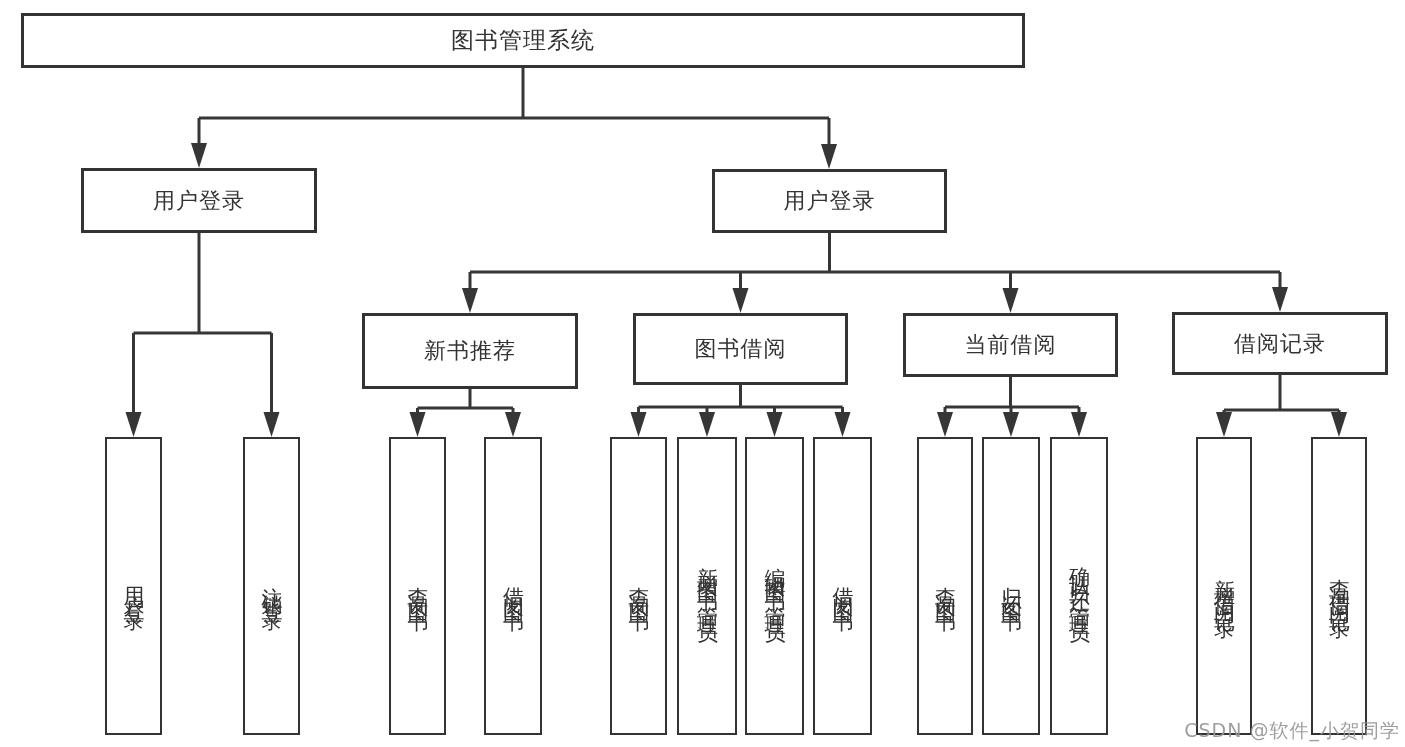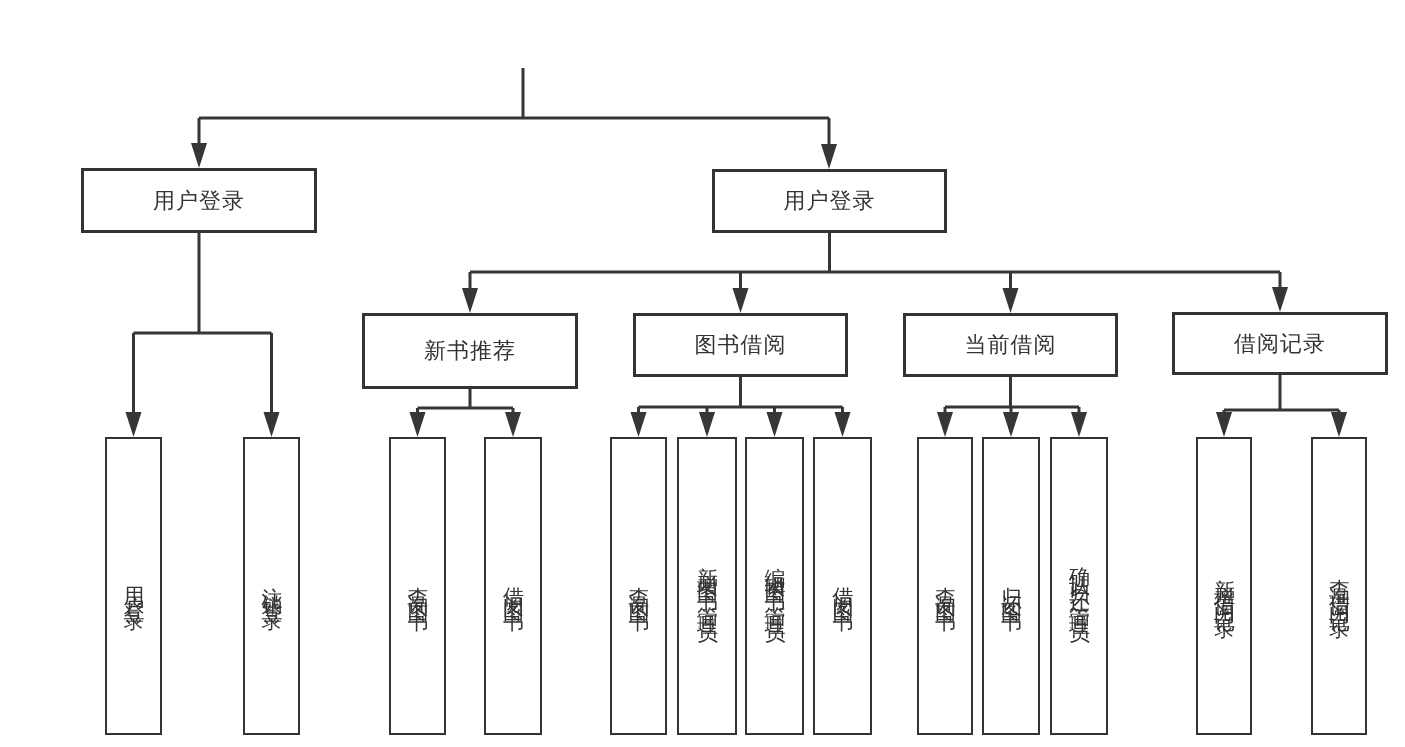--- a/index.html
+++ b/index.html
@@ -83,32 +83,35 @@
       <polygon points="766.5,412 782.5,412 774.5,437"></polygon>
       <polygon points="834.5,412 850.5,412 842.5,437"></polygon>
       <polygon points="937,412 953,412 945,437"></polygon>
       <polygon points="1003,412 1019,412 1011,437"></polygon>
       <polygon points="1071,412 1087,412 1079,437"></polygon>
       <polygon points="1216,412 1232,412 1224,437"></polygon>
       <polygon points="1331,412 1347,412 1339,437"></polygon>
     </g>
   </svg>
 
+  <div class="node h root" style="left:21px; top:13px; width:1004px; height:55px">
+    <span>图书管理系统</span>
+  </div>
 
   <div class="node h" style="left:81px; top:168px; width:236px; height:65px">
     <span>用户登录</span>
   </div>
   <div class="node h" style="left:712px; top:169px; width:235px; height:64px">
     <span>用户登录</span>
   </div>
 
   <div class="node h" style="left:362px; top:313px; width:216px; height:76px">
     <span>新书推荐</span>
   </div>
-  <div class="node h" style="left:633px; top:313px; width:215px; height:64px">
+  <div class="node h" style="left:633px; top:313px; width:215px; height:72px">
     <span>图书借阅</span>
   </div>
   <div class="node h" style="left:903px; top:313px; width:215px; height:64px">
     <span>当前借阅</span>
   </div>
   <div class="node h" style="left:1172px; top:312px; width:216px; height:63px">
     <span>借阅记录</span>
   </div>
 
   <div class="node v" style="left:105px; top:437px; width:57px; height:298px">
@@ -148,14 +151,15 @@
     <span>确认归还（管理员）</span>
   </div>
 
   <div class="node v" style="left:1196px; top:437px; width:56px; height:298px">
     <span>新增借阅记录</span>
   </div>
   <div class="node v" style="left:1311px; top:437px; width:56px; height:298px">
     <span>查询借阅记录</span>
   </div>
 
+  <div class="watermark">CSDN @软件_小贺同学</div>
 
 </div>
 
 </body></html>

